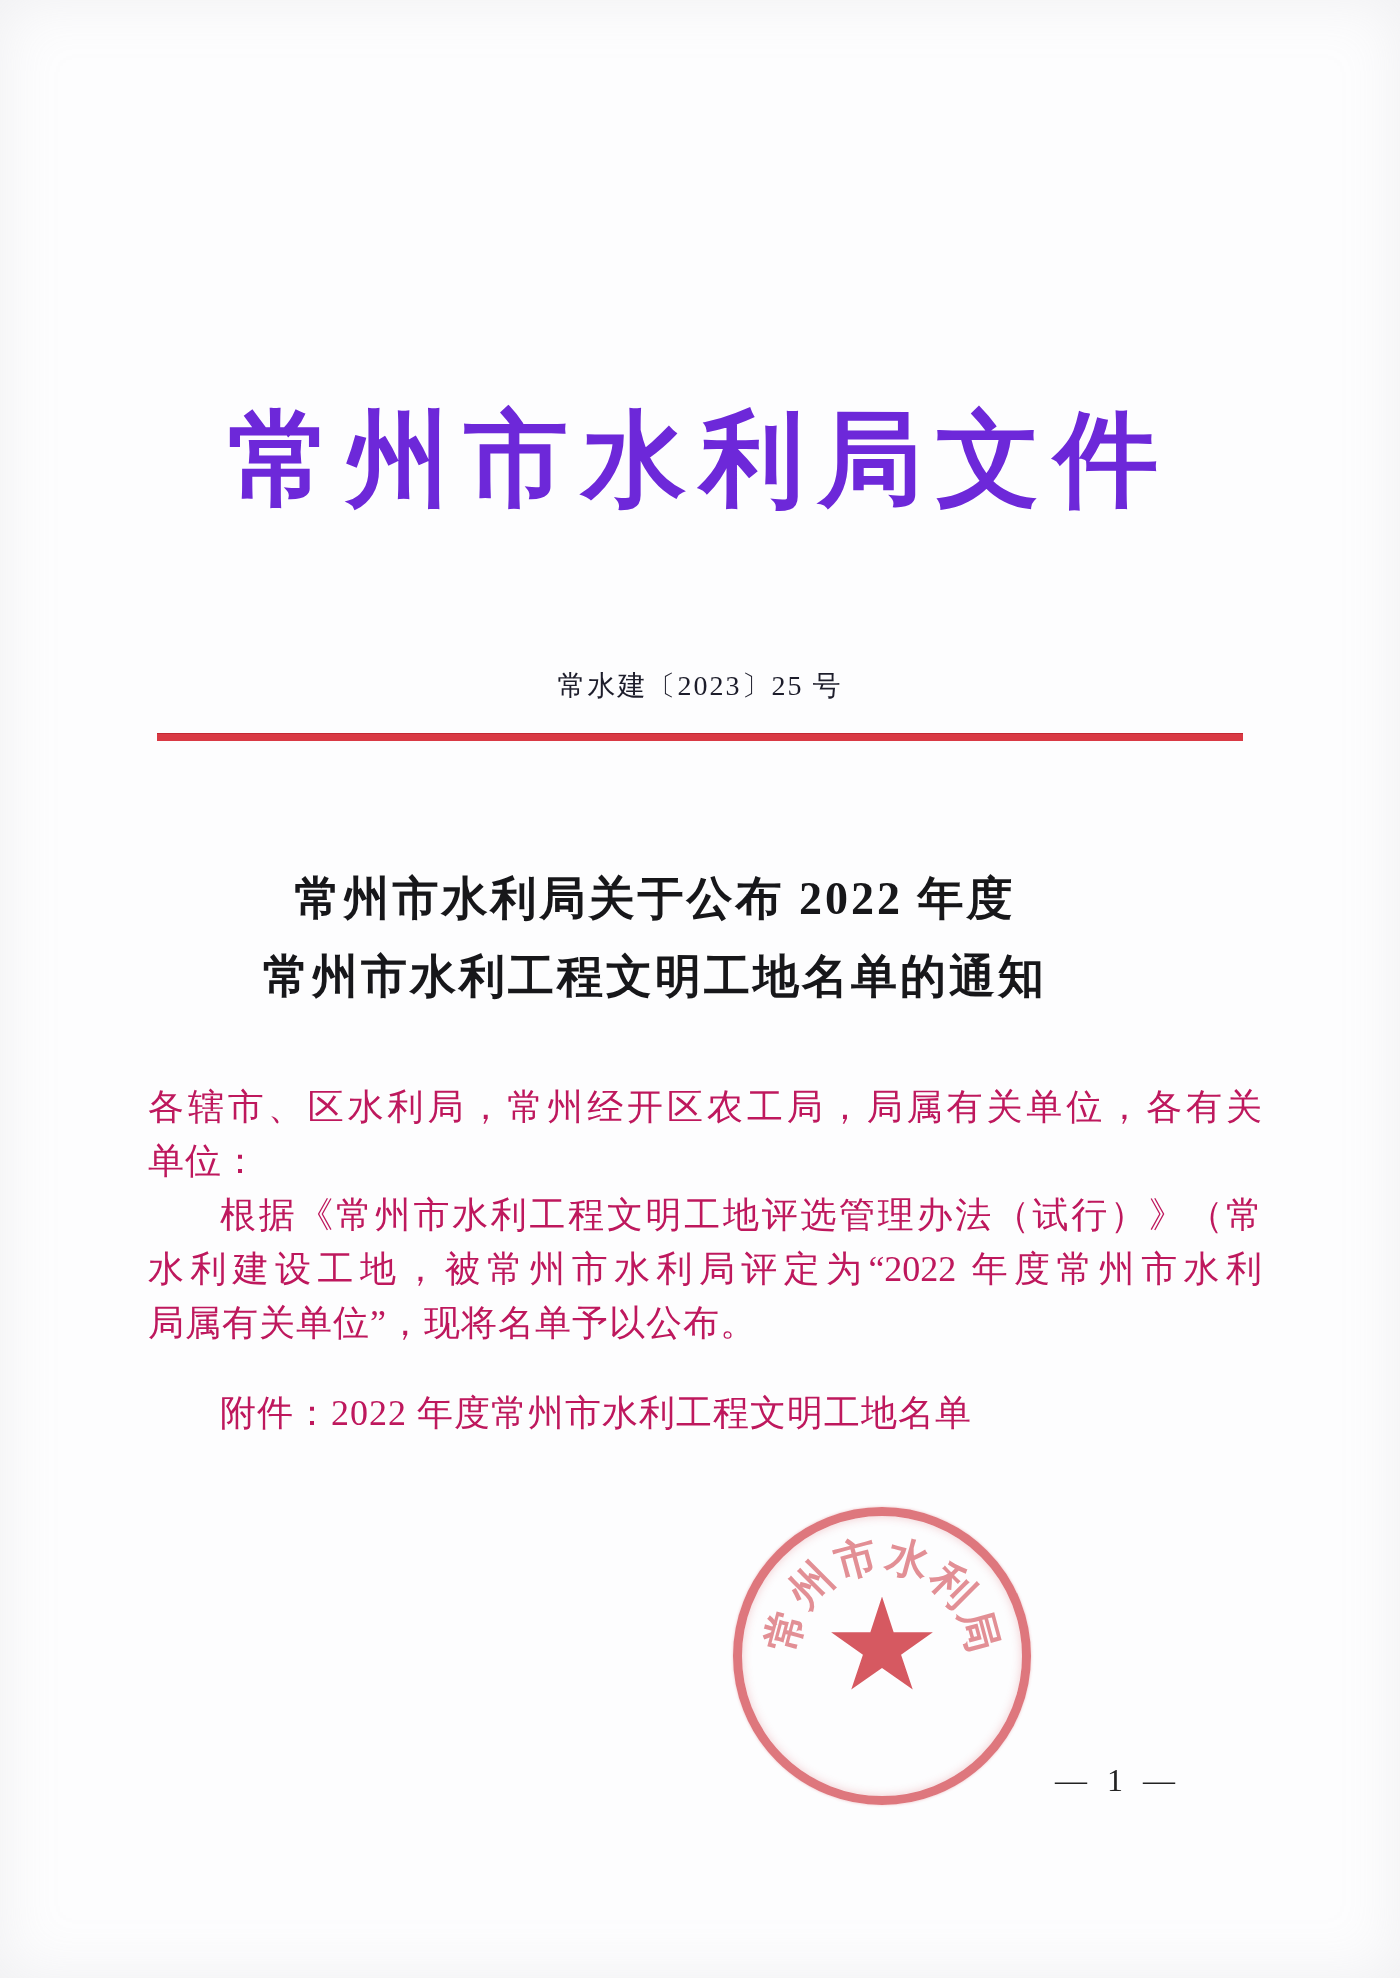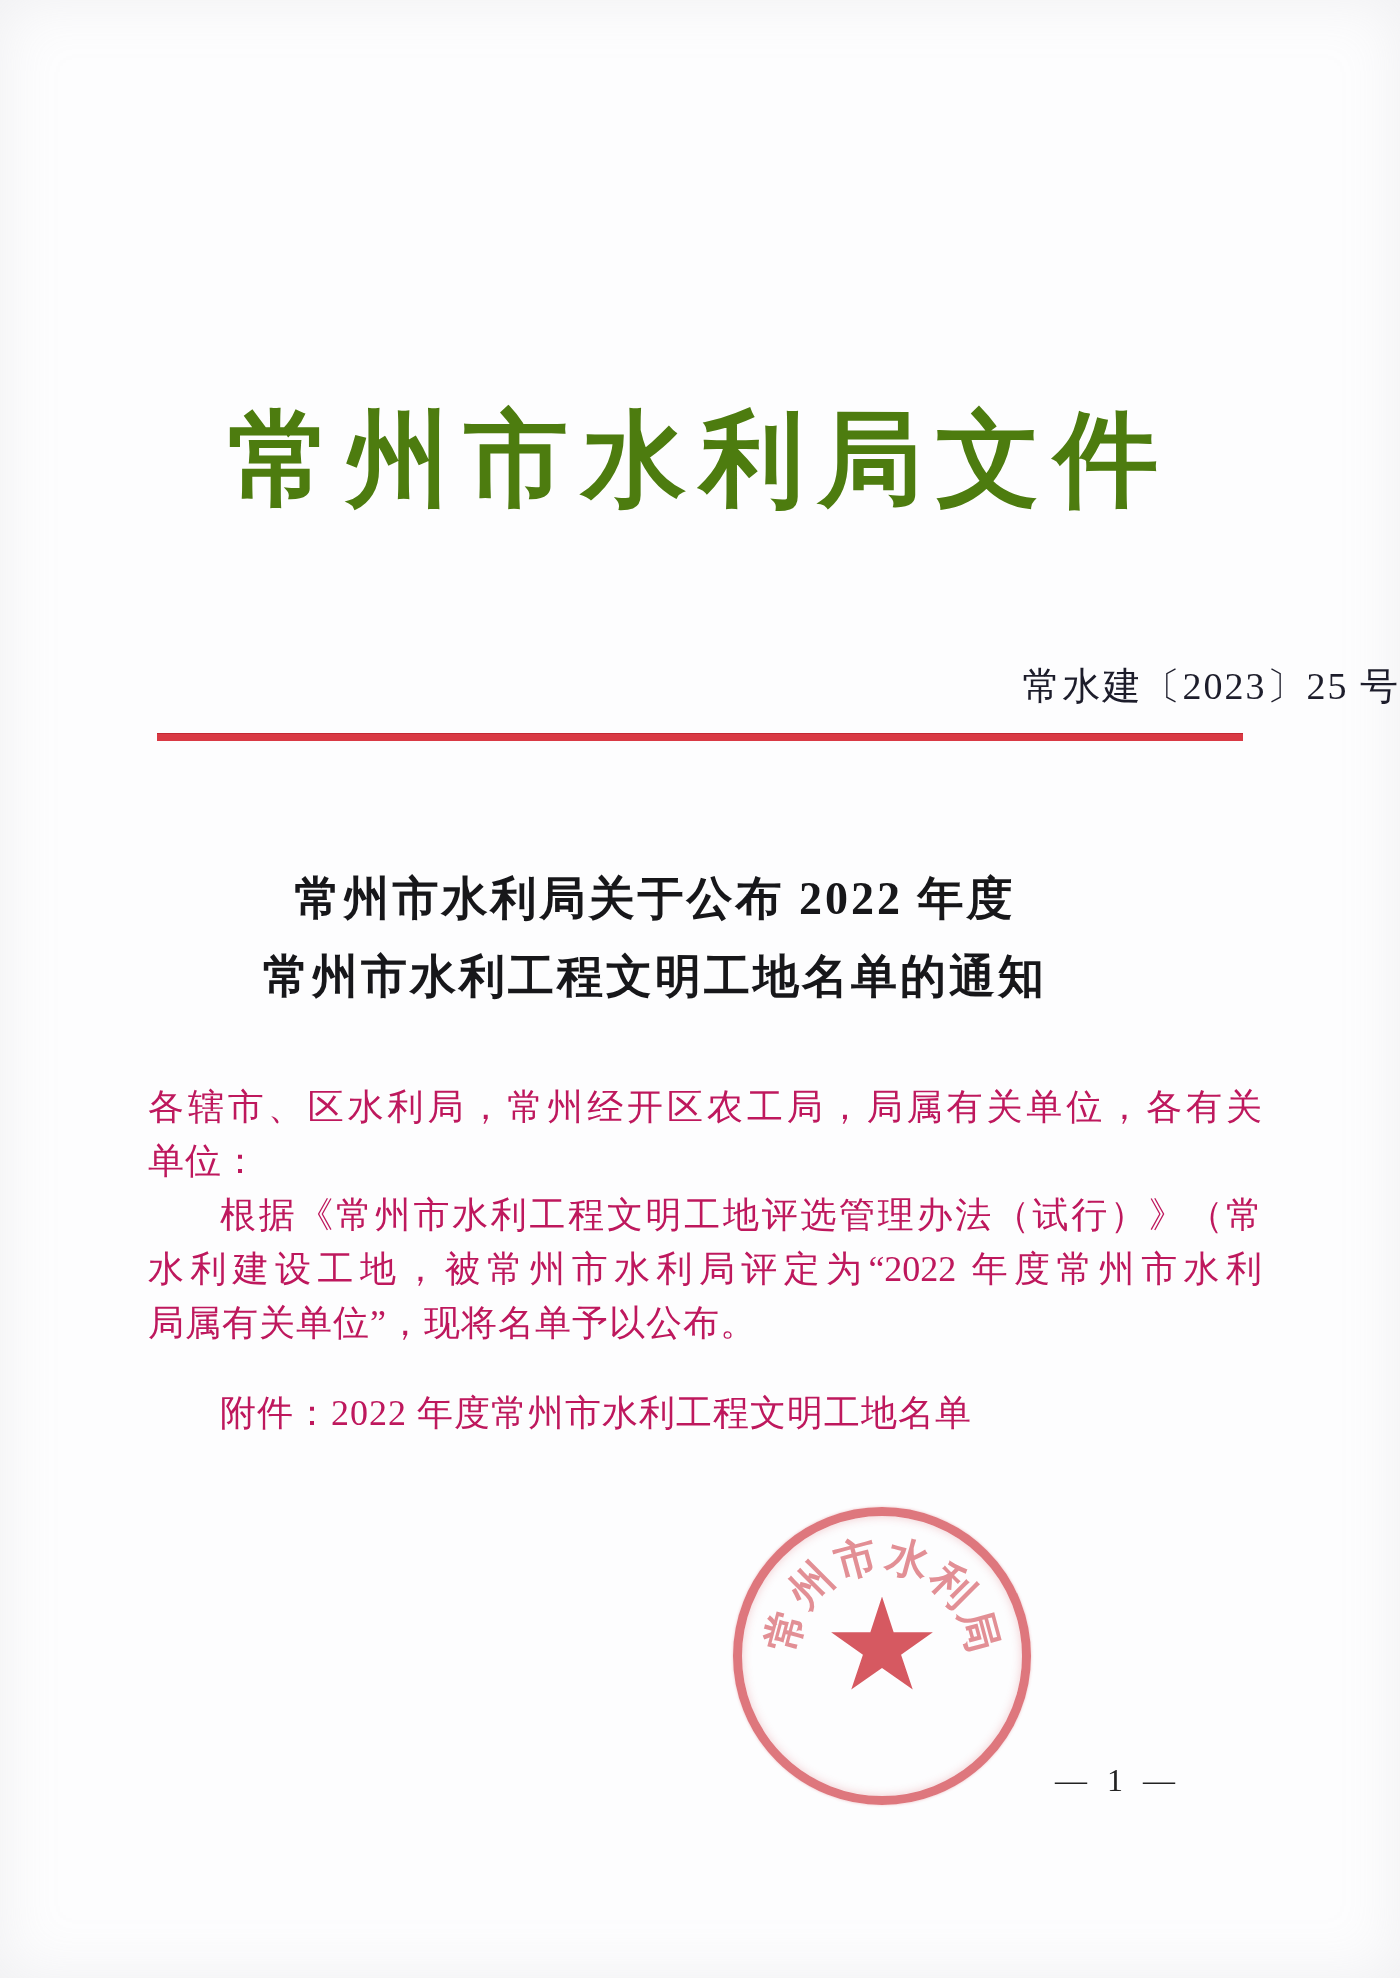--- a/index.html
+++ b/index.html
@@ -10,29 +10,29 @@
     background:#fdfdfe;
     box-shadow:inset 0 0 60px rgba(180,180,185,.18);
     font-family:"Liberation Serif","DejaVu Serif",serif;
     color:#1d1d1f;
     overflow:hidden;
   }
   
   .agency-title{
     position:absolute;top:392px;left:0;width:100%;
     text-align:center;
-    color:#4d7c0f;
+    color:#6d28d9;
     font-size:104px;font-weight:bold;
     letter-spacing:14px;line-height:135px;
     white-space:nowrap;
   }
   
   .doc-number{
     position:absolute;top:664px;left:0;width:100%;
-    text-align:right;font-size:38px;line-height:44px;
+    text-align:center;font-size:28px;line-height:44px;
     letter-spacing:2px;color:#1d1d2b;
     white-space:nowrap;
   }
   
   .red-rule{
     position:absolute;top:733px;left:157px;width:1086px;height:7px;
     background:#d93944;
     border-top:1px solid #c22833;
   }
   

